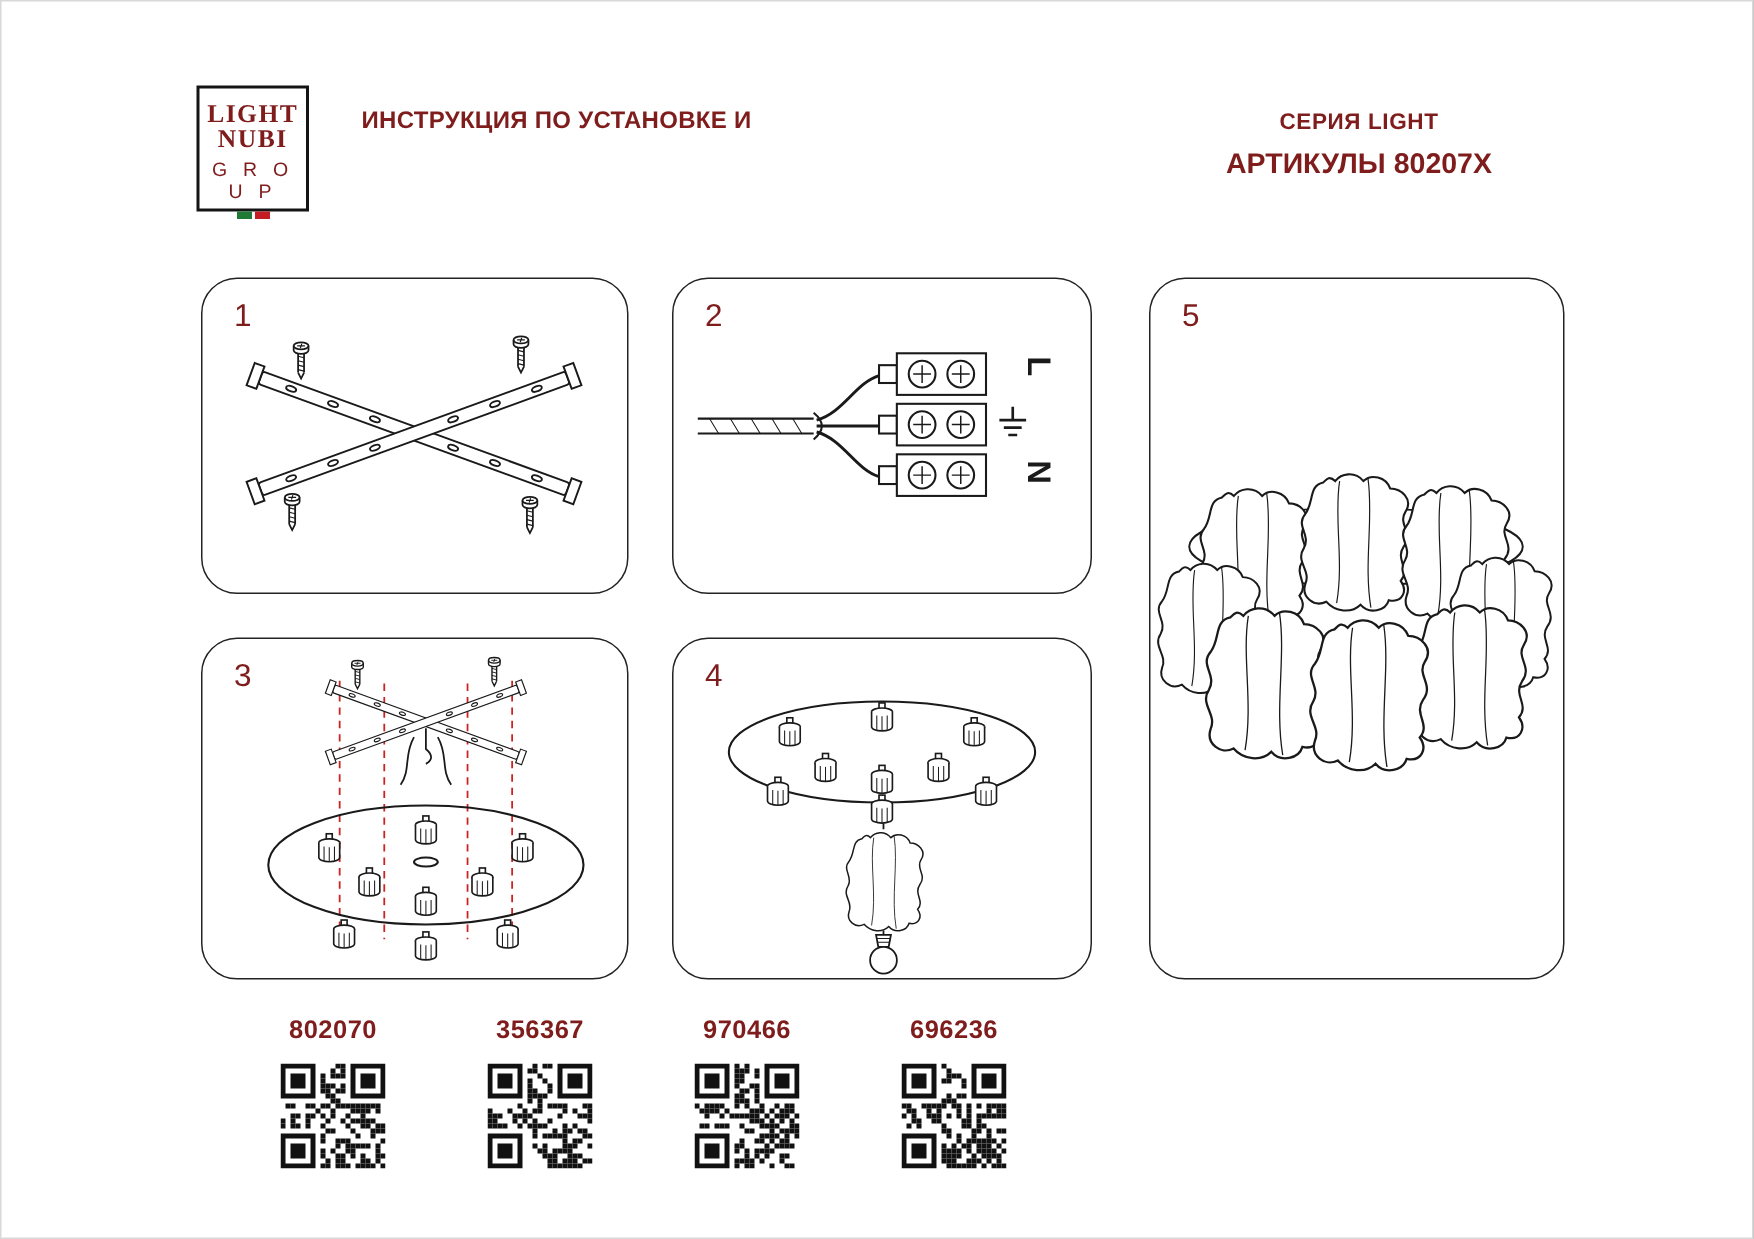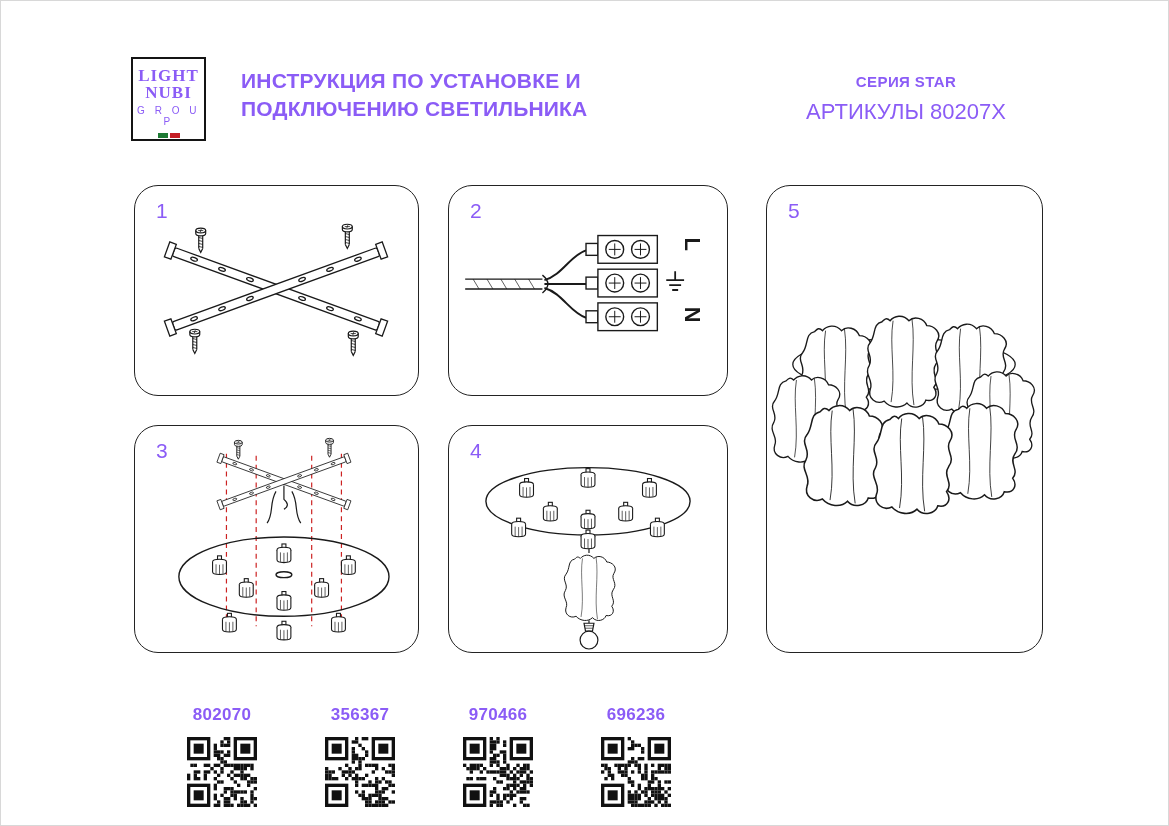--- a/index.html
+++ b/index.html
@@ -1,50 +1,50 @@
 <!DOCTYPE html>
 <html><head>
 <meta charset="utf-8">
 <title>Lightstar NUBI instruction</title>
 <style>
   *{margin:0;padding:0;box-sizing:border-box}
   html,body{background:#9a9a9a}
   body{font-family:"Liberation Sans","DejaVu Sans",sans-serif}
   .page{position:relative;width:1169px;height:826px;margin:0 auto;background:#fff;
-        border:1px solid #d8d8d8;overflow:hidden;color:#8b5cf6}
+        border:1px solid #d8d8d8;overflow:hidden;color:#7f1d1d}
 
   
   .logo-box{position:absolute;left:130px;top:56px;width:75px;height:84px;
             border:2px solid #141414;text-align:center;padding-top:8px}
   .logo-word{font-family:"Liberation Serif","DejaVu Serif",serif;font-weight:bold;
              font-size:17px;line-height:17px;letter-spacing:1px}
-  .logo-group{font-size:10px;letter-spacing:3.5px;margin-top:4px}
+  .logo-group{font-size:13px;letter-spacing:3.5px;margin-top:4px}
   .logo-flag{display:flex;justify-content:center;gap:2px;margin-top:6px}
   .logo-flag span{width:10px;height:5px;display:block}
   .flag-green{background:#1e7a34}
   .flag-red{background:#c41e25}
 
-  .title{position:absolute;left:240px;top:66px;font-size:21px;font-weight:bold;
+  .title{position:absolute;left:240px;top:66px;font-size:16px;font-weight:bold;
          line-height:28px;letter-spacing:.2px}
   .series-block{position:absolute;left:765px;top:72px;width:280px;text-align:center}
   .series{font-size:15px;font-weight:bold;letter-spacing:.4px}
-  .articles{font-size:22px;font-weight:normal;margin-top:9px}
+  .articles{font-size:19px;font-weight:bold;margin-top:9px}
 
   
   .panel{position:absolute;border:1.6px solid #232323;border-radius:24px;background:#fff}
   .panel .num{position:absolute;left:21px;top:13px;font-size:21px}
   #p1{left:133px;top:184px;width:285px;height:211px}
   #p2{left:447px;top:184px;width:280px;height:211px}
   #p3{left:133px;top:424px;width:285px;height:228px}
   #p4{left:447px;top:424px;width:280px;height:228px}
   #p5{left:765px;top:184px;width:277px;height:468px}
   .panel svg.illu{position:absolute;left:0;top:0;width:100%;height:100%}
 
   
-  .products{position:absolute;left:182px;top:704px;width:492px;display:flex;gap:60px}
+  .products{position:absolute;left:182px;top:676px;width:492px;display:flex;gap:60px}
   .product{width:90px;text-align:center}
   .product .article{font-size:17px;font-weight:bold;letter-spacing:.3px}
   .product svg.qr{width:70px;height:70px;margin-top:12px}
 </style>
 </head>
 <body>
 
 <svg style="position:absolute;width:0;height:0" aria-hidden="true">
   <defs>
     <g id="screw" stroke="#1a1a1a" fill="#fff" stroke-width="1.2">
@@ -110,25 +110,24 @@
     <div class="logo-word">NUBI</div>
     <div class="logo-group">G R O U P</div>
     <div class="logo-flag">
       <span class="flag-green"></span>
       <span class="flag-red"></span>
     </div>
   </div>
 
   <h1 class="title">
     <span>ИНСТРУКЦИЯ ПО УСТАНОВКЕ И</span><br>
-    <span>ПОДКЛЮЧЕНИЮ СВЕТИЛЬНИКА</span>
   </h1>
 
   <div class="series-block">
-    <div class="series">СЕРИЯ STAR</div>
+    <div class="series">СЕРИЯ LIGHT</div>
     <div class="articles">АРТИКУЛЫ 80207X</div>
   </div>
 
   <section class="panel" id="p1">
     <span class="num">1</span>
     <svg class="illu" viewBox="0 0 285 211">
       <g transform="translate(142,104)">
         <use href="#cross"></use>
       </g>
       <use href="#screw" transform="translate(66,42)"></use>

